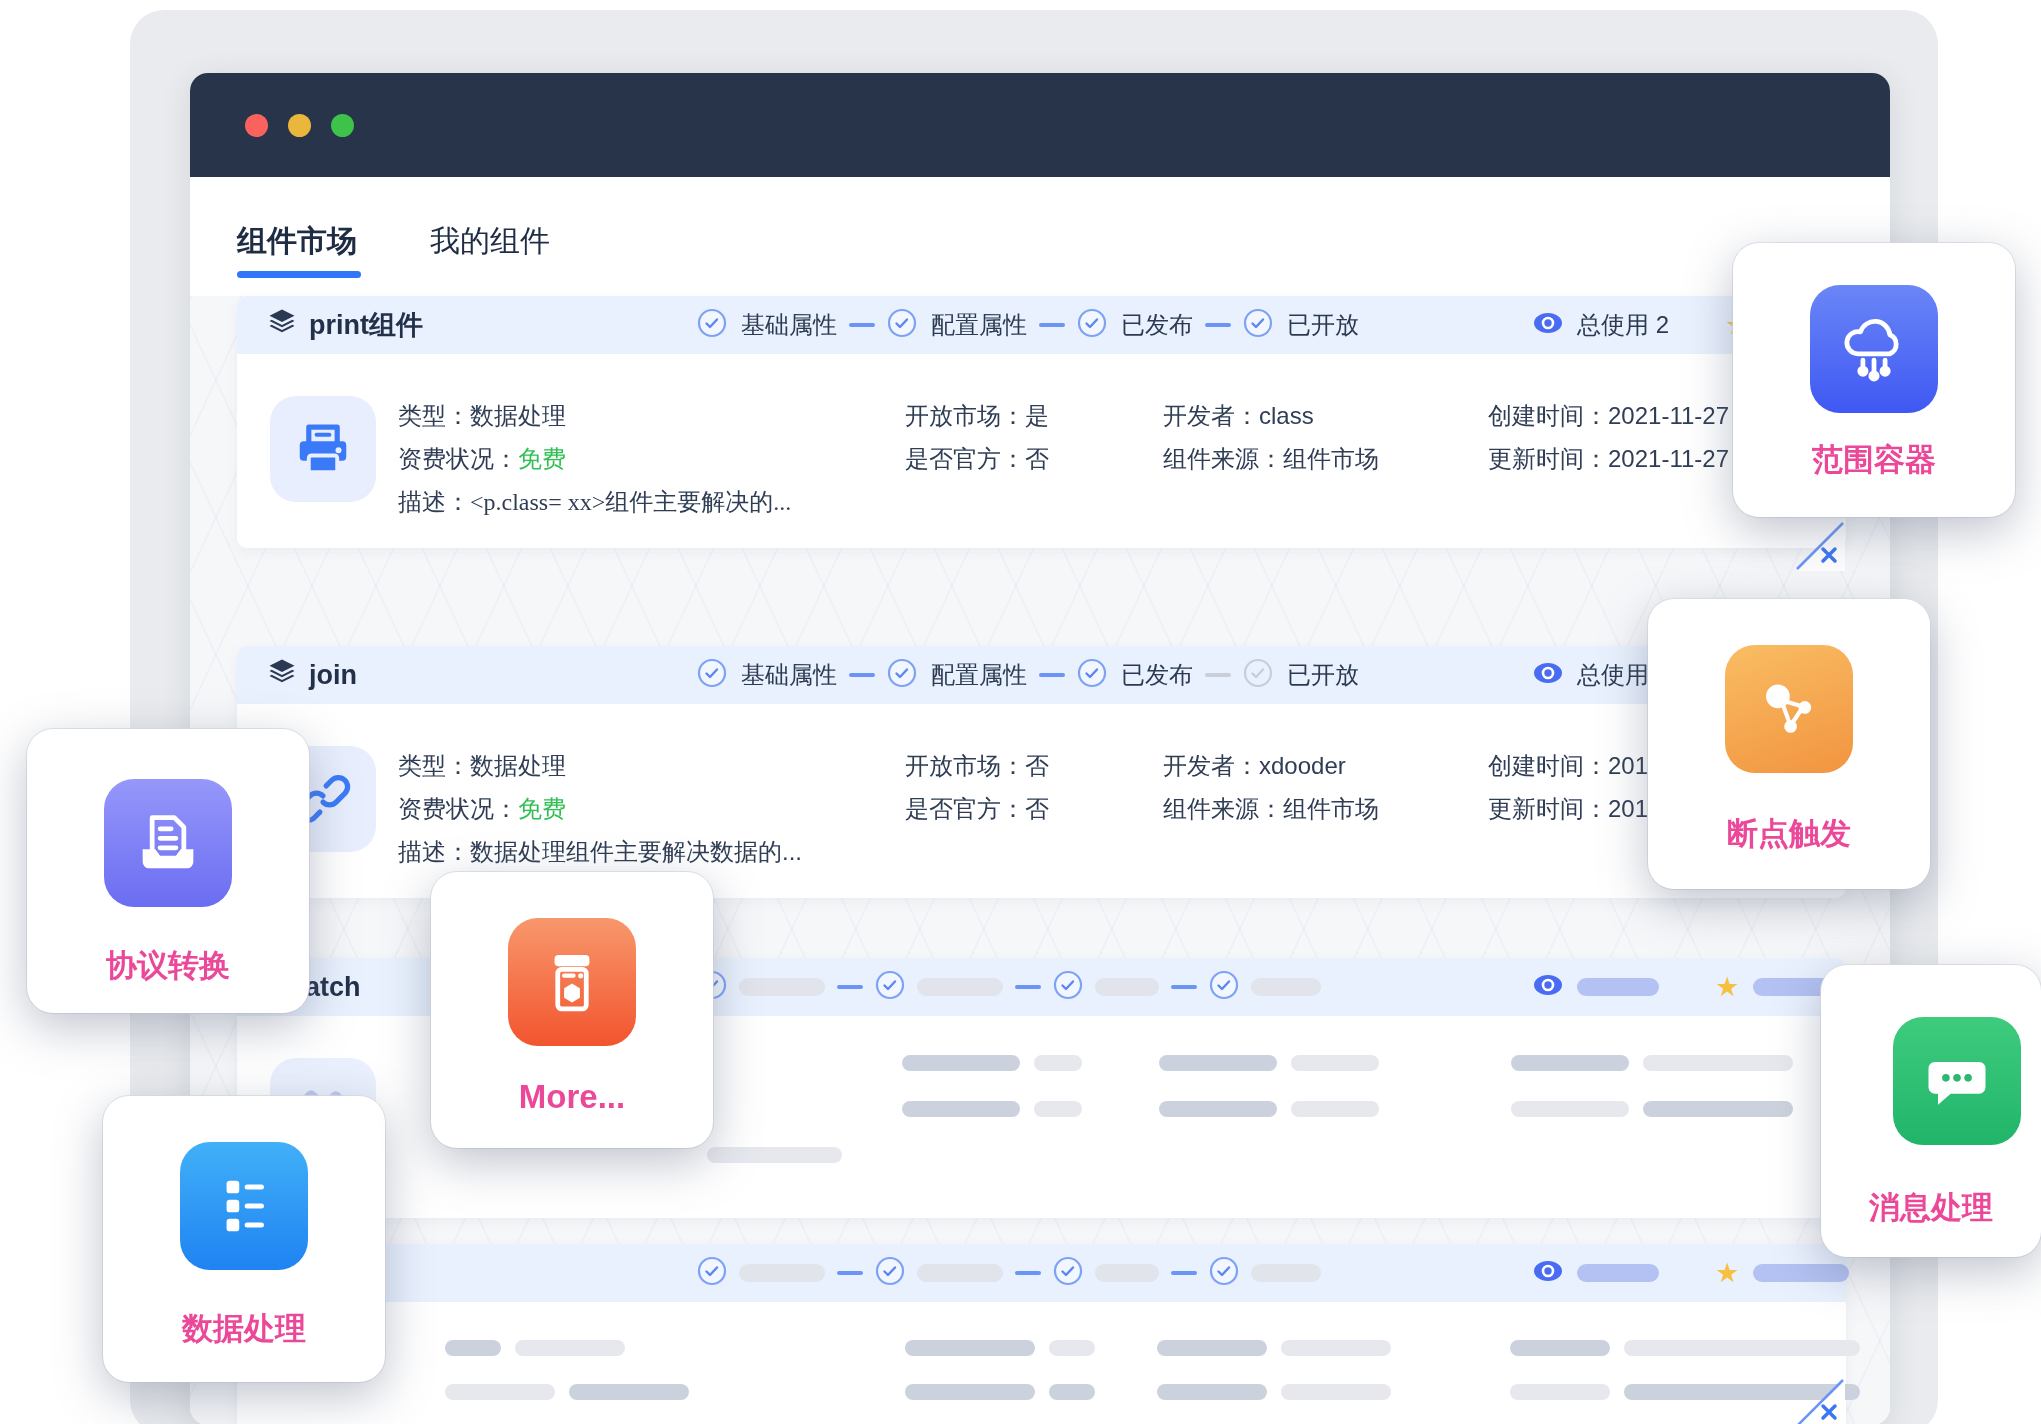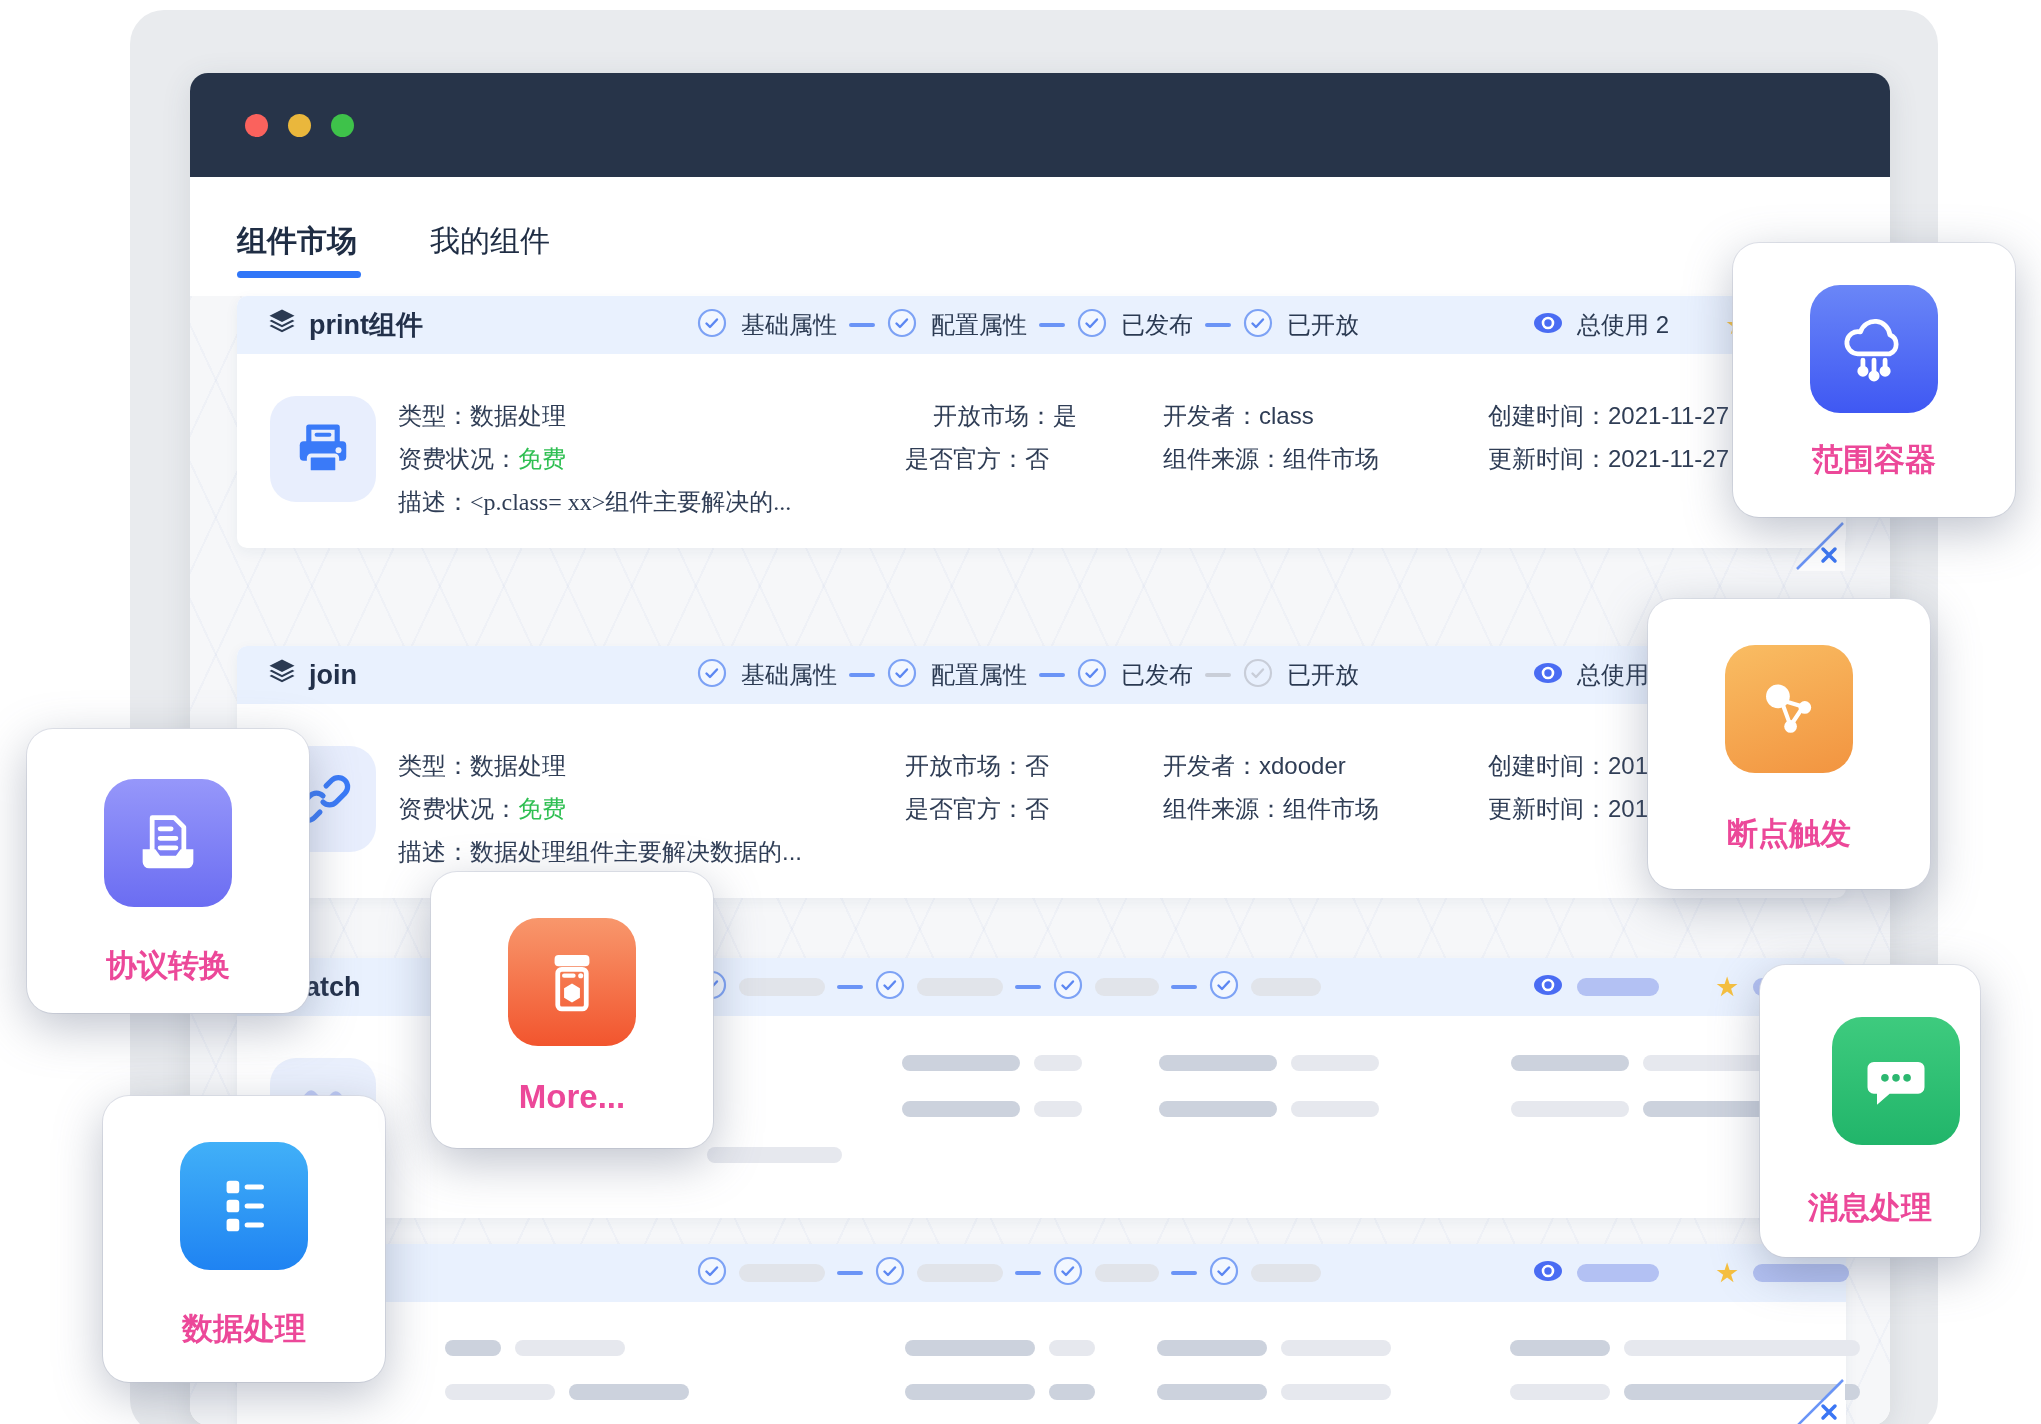--- a/index.html
+++ b/index.html
@@ -135,21 +135,21 @@
               <path d="M13 19V7h22v12" fill="none" stroke="#3a7af8" stroke-width="4" stroke-linejoin="round"></path>
               <path d="M19 13h10" stroke="#3a7af8" stroke-width="3" stroke-linecap="round"></path>
               <rect x="6" y="18" width="36" height="15" rx="3" fill="#3a7af8"></rect>
               <circle cx="36" cy="25" r="2.3" fill="#e8eefd"></circle>
               <rect x="13" y="29" width="22" height="13" rx="2" fill="#3a7af8" stroke="#e8eefd" stroke-width="3"></rect>
             </svg>
         </div>
         <div class="cbody-row" style="left:161px;top:104px;"><span class="lb">类型：</span><span>数据处理</span></div>
         <div class="cbody-row" style="left:161px;top:147px;"><span class="lb">资费状况：</span><span class="fee">免费</span></div>
         <div class="cbody-row" style="left:161px;top:190px;font-family:Liberation Serif, serif;"><span class="lb">描述：</span><span>&lt;p.class= xx&gt;组件主要解决的...</span></div>
-        <div class="cbody-row" style="left:696px;top:104px;"><span class="lb">开放市场：</span><span>是</span></div>
+        <div class="cbody-row" style="left:668px;top:104px;"><span class="lb">开放市场：</span><span>是</span></div>
         <div class="cbody-row" style="left:668px;top:147px;"><span class="lb">是否官方：</span><span>否</span></div>
         <div class="cbody-row" style="left:926px;top:104px;"><span class="lb">开发者：</span><span>class</span></div>
         <div class="cbody-row" style="left:926px;top:147px;"><span class="lb">组件来源：</span><span>组件市场</span></div>
         <div class="cbody-row" style="left:1251px;top:104px;"><span class="lb">创建时间：</span><span>2021-11-27 11:2</span></div>
         <div class="cbody-row" style="left:1251px;top:147px;"><span class="lb">更新时间：</span><span>2021-11-27 11:2</span></div>
       </div>
       <div class="fold" style="left:1605px;top:225px;">
         <svg width="50" height="50" viewBox="0 0 50 50">
             <polygon points="2,50 50,2 50,50" fill="#ffffff"></polygon>
             <line x1="2" y1="48" x2="48" y2="2" stroke="#6a95f7" stroke-width="2.5"></line>
@@ -451,21 +451,21 @@
           <rect x="13" y="7" width="22" height="7" rx="2.5" fill="#ffffff"></rect>
           <rect x="15" y="16" width="18" height="25" rx="2.5" fill="none" stroke="#ffffff" stroke-width="3"></rect>
           <path d="M19 20h6" stroke="#ffffff" stroke-width="2.6" stroke-linecap="round"></path>
           <circle cx="29.5" cy="20" r="1.6" fill="#ffffff"></circle>
           <path d="M24 25l5 3v6l-5 3-5-3v-6z" fill="#ffffff"></path>
         </svg>
     </div>
     <div class="flbl" style="top:206px;font-size:33px;">More...</div>
   </div>
 
-  <div class="fc" style="left:1760px;top:965px;width:220px;height:292px;">
+  <div class="fc" style="left:1821px;top:965px;width:220px;height:292px;">
     <div class="ftile" style="left:72px;top:52px;background:linear-gradient(180deg,#3ecb7e,#21b56a);">
       <svg width="76" height="76" viewBox="0 0 48 48">
           <path d="M10 12h28a4 4 0 0 1 4 4v12a4 4 0 0 1-4 4H20l-8 7v-7h-2a4 4 0 0 1-4-4V16a4 4 0 0 1 4-4z" fill="#ffffff"></path>
           <g fill="#2cb870">
             <circle cx="17" cy="22" r="2.4"></circle>
             <circle cx="24" cy="22" r="2.4"></circle>
             <circle cx="31" cy="22" r="2.4"></circle>
           </g>
         </svg>
     </div>

